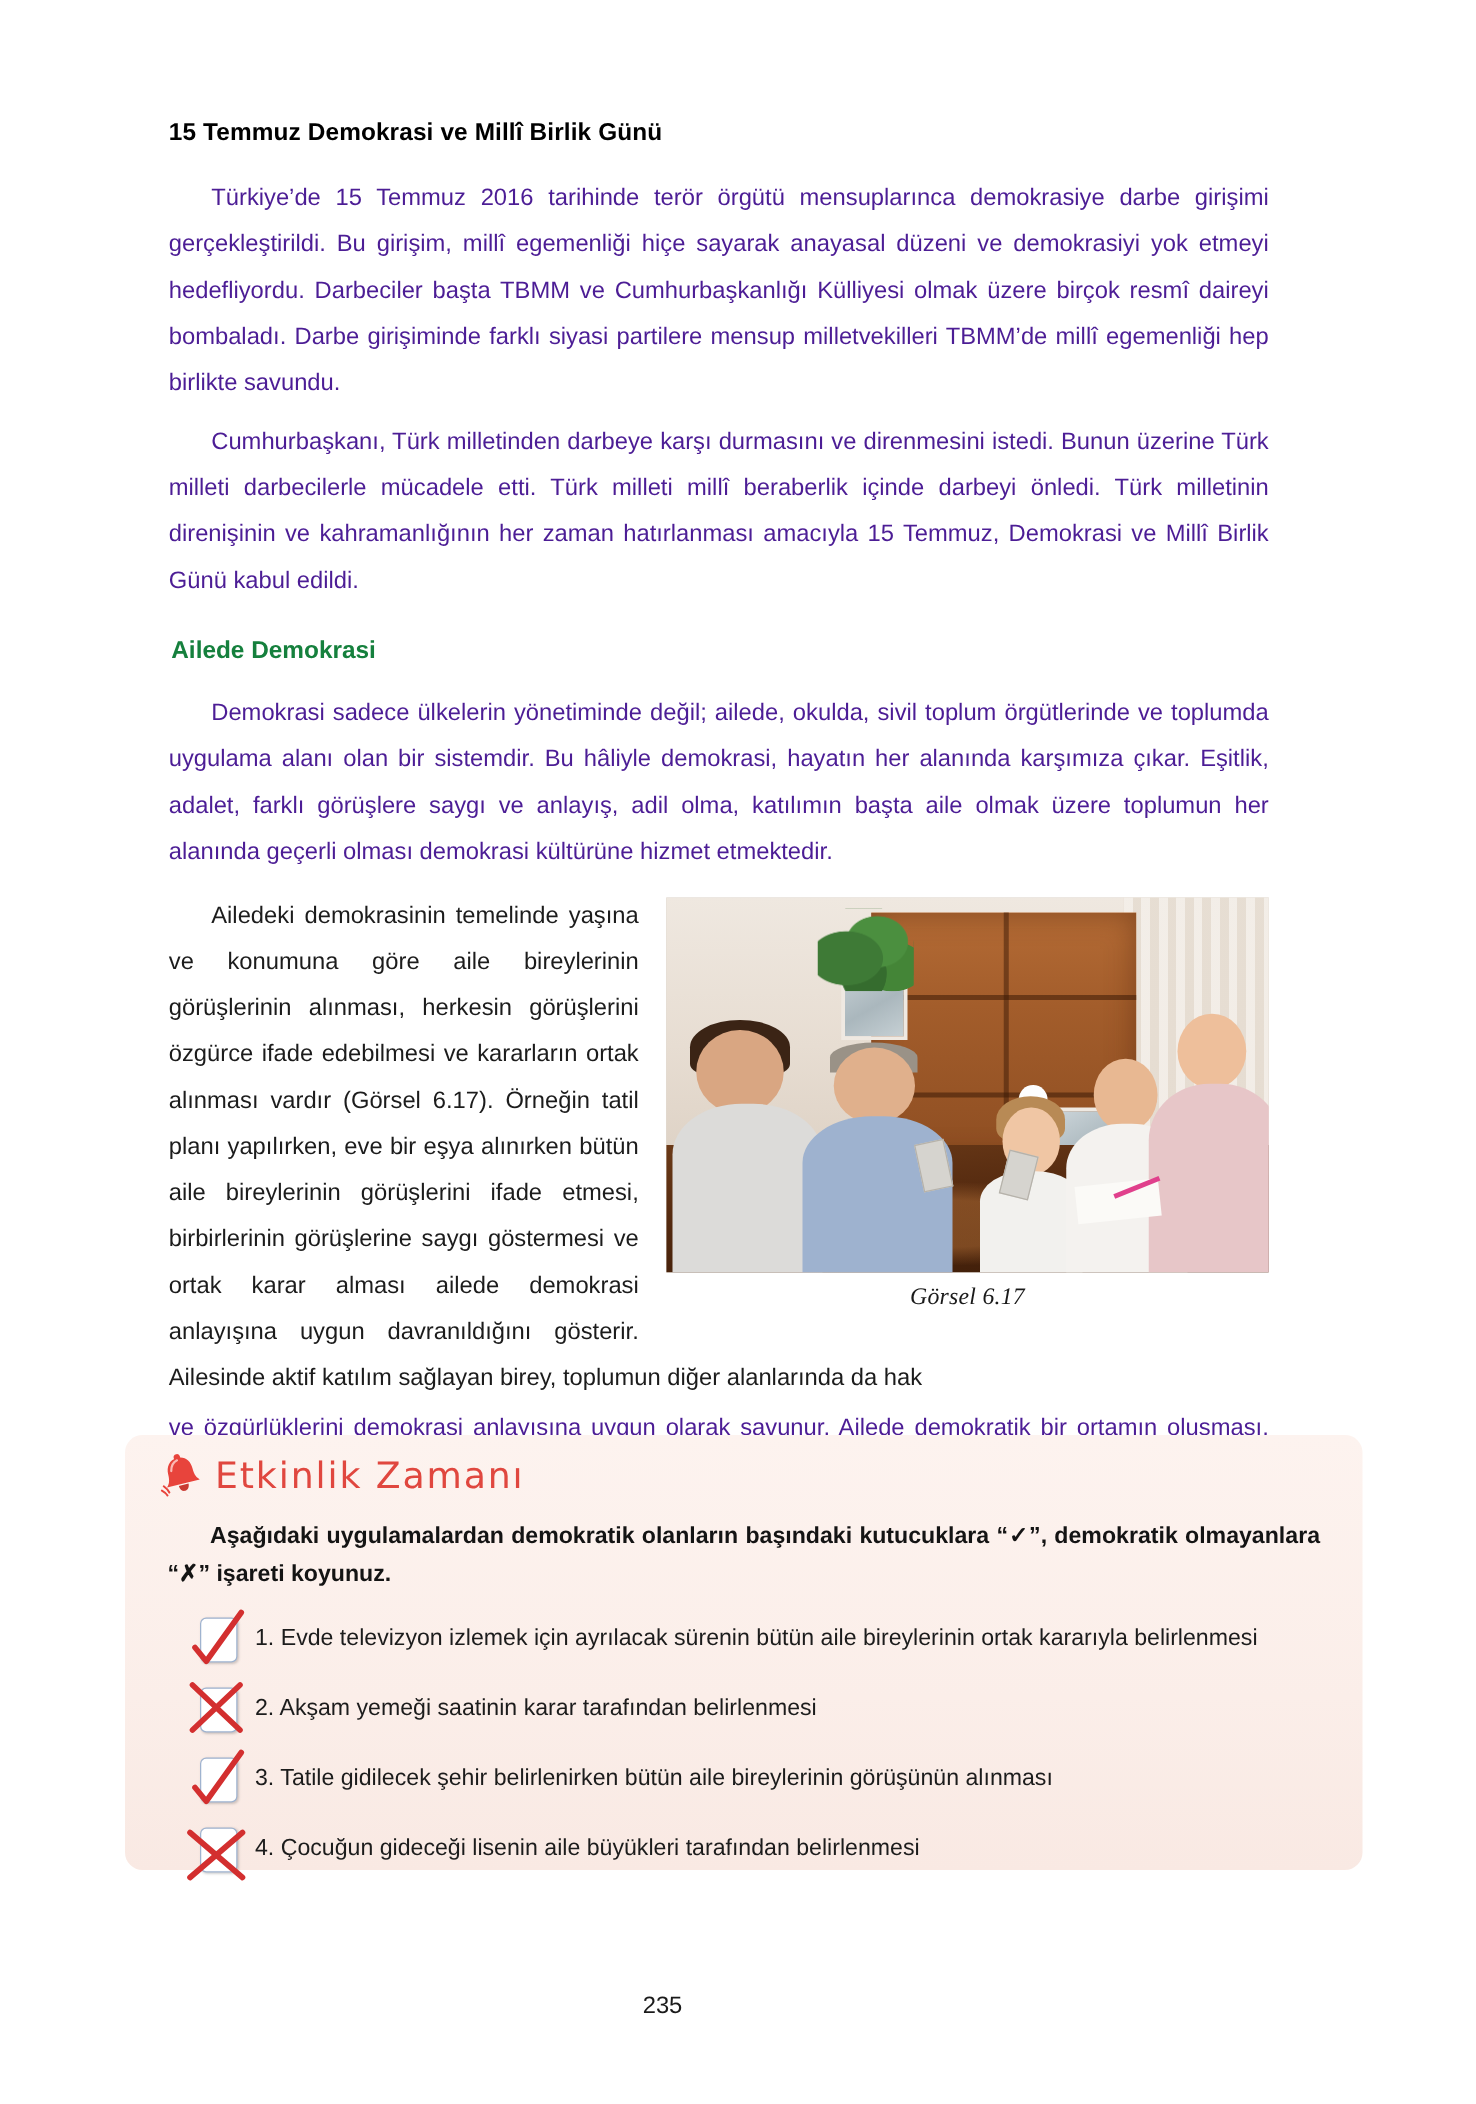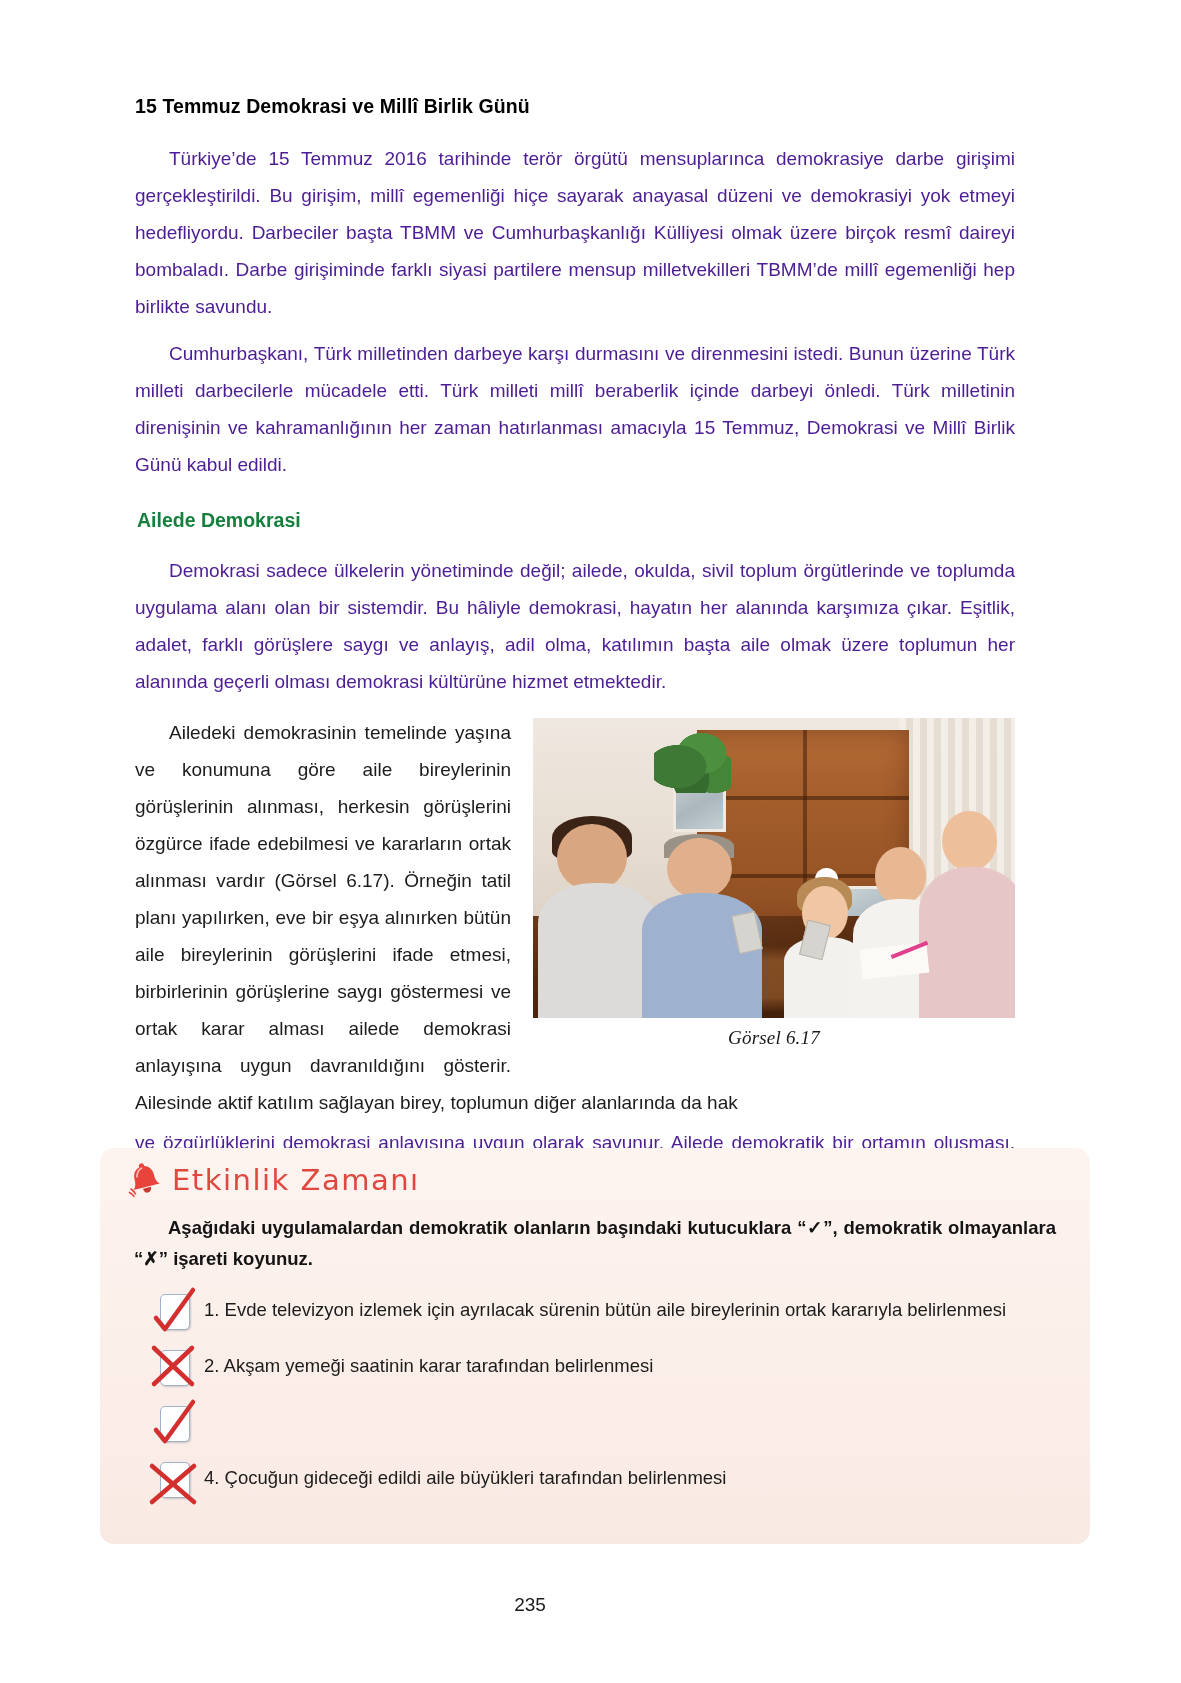--- a/index.html
+++ b/index.html
@@ -180,21 +180,21 @@
            background: #fbfaf7; transform: rotate(-6deg); }
   .pen { position: absolute; left: 74%; bottom: 22%; width: 8%; height: 4px;
          background: #e0408c; transform: rotate(-22deg); }
 
   
   .activity {
     position: absolute;
     left: 100px;
     top: 1148px;
     width: 990px;
-    height: 396px;
+    height: 348px;
     background: linear-gradient(180deg,#fdf3ef 0%, #fbeee9 60%, #f9e9e3 100%);
     border-radius: 14px;
   }
   .activity-head {
     display: flex;
     align-items: center;
     gap: 10px;
     padding: 14px 0 4px 28px;
   }
   .bell-icon { width: 34px; height: 36px; flex: 0 0 auto; }
@@ -381,33 +381,37 @@
         </div>
       </li>
 
       <li class="item">
         <div class="mark-wrap">
           <div class="chkbox"></div>
           <svg class="mark-svg" viewBox="0 0 66 54">
             <path d="M18 34 L27 45 L55 6" stroke="#d32f2f" stroke-width="4.5" fill="none" stroke-linecap="round" stroke-linejoin="round"></path>
           </svg>
         </div>
+        <div class="item-text">
+          <span>3.</span>
+          <span>Tatile gidilecek şehir belirlenirken bütün aile bireylerinin görüşünün alınması</span>
+        </div>
       </li>
 
       <li class="item">
         <div class="mark-wrap">
           <div class="chkbox"></div>
           <svg class="mark-svg" viewBox="0 0 66 54">
             <path d="M14 14 L56 50" stroke="#d32f2f" stroke-width="4.5" fill="none" stroke-linecap="round"></path>
             <path d="M56 14 L14 50" stroke="#d32f2f" stroke-width="4.5" fill="none" stroke-linecap="round"></path>
           </svg>
         </div>
         <div class="item-text">
           <span>4.</span>
-          <span>Çocuğun gideceği edildi aile büyükleri tarafından belirlenmesi</span>
+          <span>Çocuğun gideceği lisenin aile büyükleri tarafından belirlenmesi</span>
         </div>
       </li>
 
     </ul>
   </section>
 
   <div class="page-number">235</div>
 
 </div>
 

